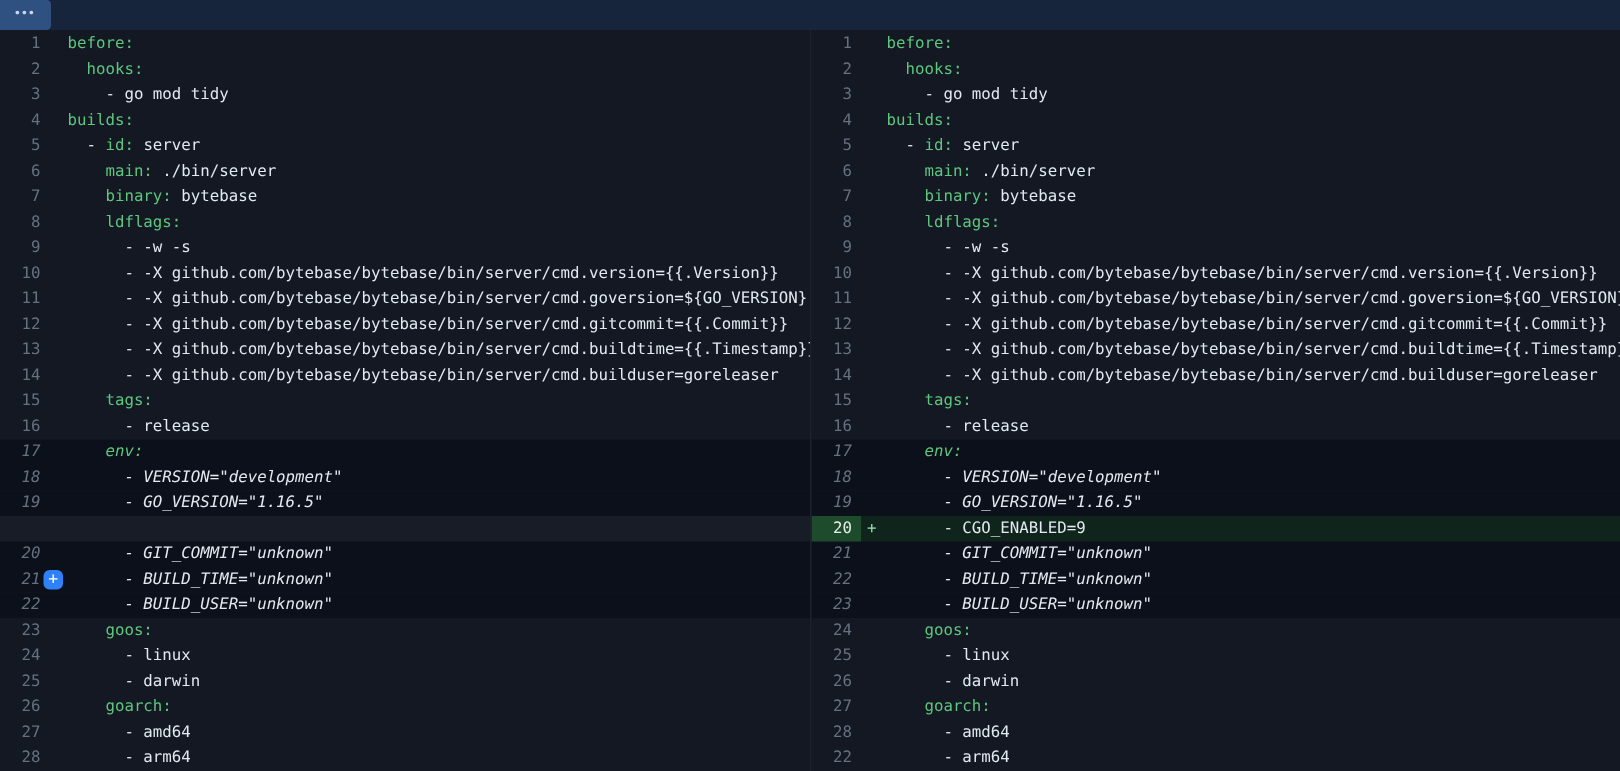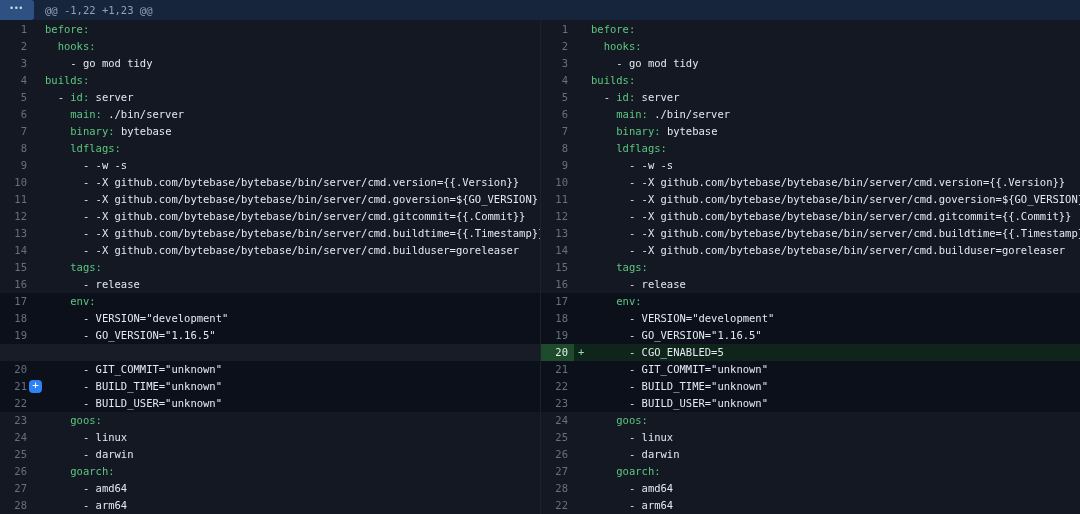--- a/index.html
+++ b/index.html
@@ -12,21 +12,21 @@
       border-radius:0 3px 3px 0;display:flex;align-items:center;justify-content:center;
       font-size:9px;letter-spacing:1.5px;cursor:pointer;padding:0 0 4px 0;}
   .hunk-text{color:#93a1b6;display:flex;align-items:center;padding-left:11px;
       white-space:pre;}
   
   .panes{display:flex;height:494px;}
   .pane{width:540px;flex:none;overflow:hidden;}
   .pane.right{width:539px;border-left:1px solid #1c212c;}
   
   .row{display:flex;height:17.034px;align-items:center;background:#131823;}
-  .row.dim{background:#0c101a;}
+  .row.dim{background:#0c101a;font-style:italic;}
   .row.filler{background:#171c27;}
   .row.added{background:#0f241a;}
   .gutter{position:relative;width:33px;flex:none;box-sizing:border-box;text-align:right;
       padding-right:6px;color:#66717f;align-self:stretch;display:flex;
       align-items:center;justify-content:flex-end;}
   .row.added .gutter{background:#1d4b2c;color:#e4efe7;}
   .marker{flex:none;color:#8fe2a8;}
   .pane.left .marker{width:12px;}
   .pane.right .marker{width:17px;box-sizing:border-box;padding-left:4px;}
   .code{white-space:pre;color:#e3e9f0;}
@@ -35,21 +35,20 @@
   .comment-btn{position:absolute;left:29px;top:2px;width:13px;height:13px;
       background:#2f81f7;color:#ffffff;border-radius:4px;font-size:11px;
       line-height:12px;text-align:center;cursor:pointer;z-index:2;}
 </style>
 </head>
 <body>
 
 <div class="diff">
   <div class="hunk-bar">
     <button class="expand-btn">•••</button>
-    <div class="hunk-text">@@ -1,22 +1,23 @@</div>
   </div>
   <div class="panes">
     <div class="pane left" id="pane-left">
         <div class="row">
           <div class="gutter">1</div>
           <div class="marker"></div>
           <div class="code"><span class="k">before:</span></div>
         </div>
         <div class="row">
           <div class="gutter">2</div>
@@ -284,21 +283,21 @@
           <div class="code"><span>      - VERSION="development"</span></div>
         </div>
         <div class="row dim">
           <div class="gutter">19</div>
           <div class="marker"></div>
           <div class="code"><span>      - GO_VERSION="1.16.5"</span></div>
         </div>
         <div class="row added">
           <div class="gutter">20</div>
           <div class="marker">+</div>
-          <div class="code"><span>      - CGO_ENABLED=5</span></div>
+          <div class="code"><span>      - CGO_ENABLED=9</span></div>
         </div>
         <div class="row dim">
           <div class="gutter">21</div>
           <div class="marker"></div>
           <div class="code"><span>      - GIT_COMMIT="unknown"</span></div>
         </div>
         <div class="row dim">
           <div class="gutter">22</div>
           <div class="marker"></div>
           <div class="code"><span>      - BUILD_TIME="unknown"</span></div>

